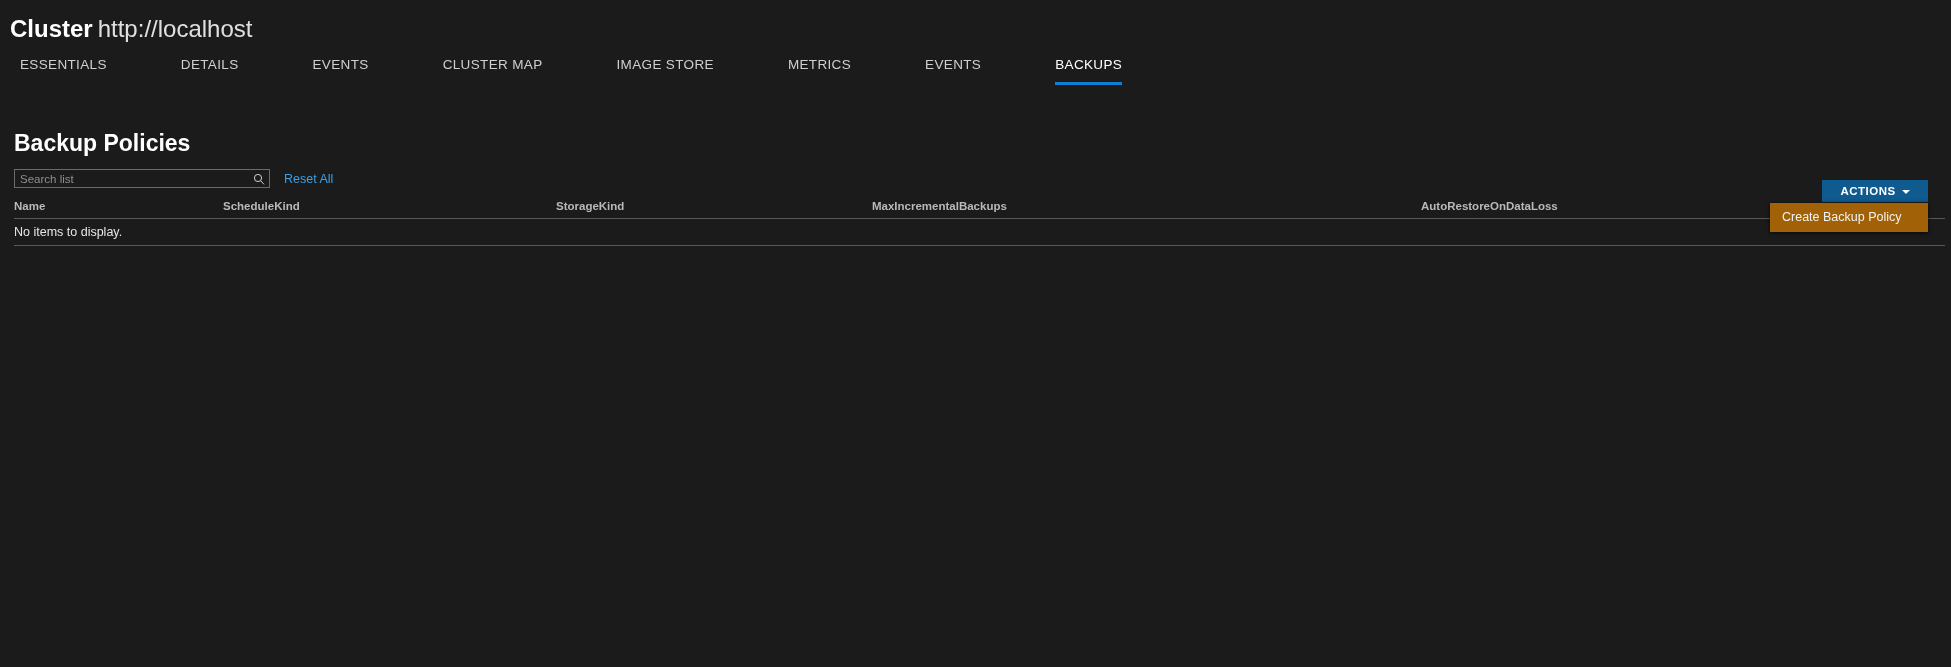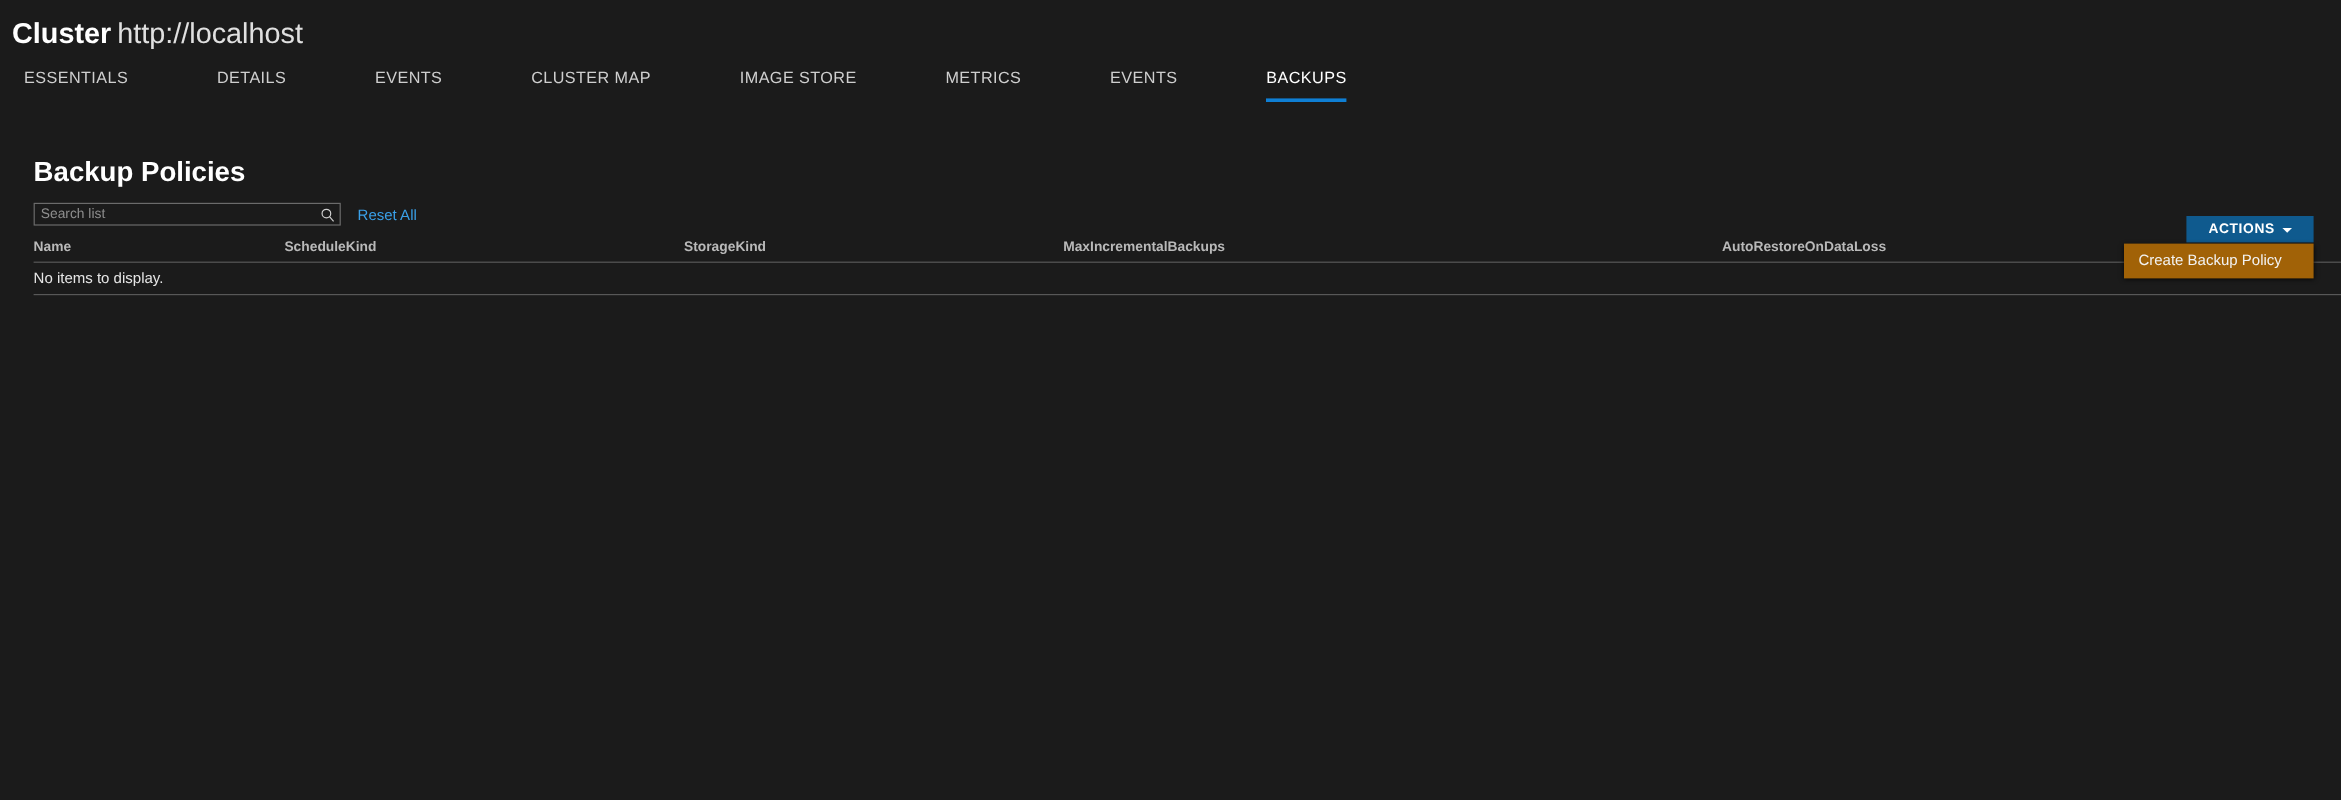--- a/index.html
+++ b/index.html
@@ -114,21 +114,21 @@
   .actions-menu-item {
     font-size: 12.5px;
     color: #f2f2f2;
     padding: 2px 12px 3px 12px;
     white-space: nowrap;
     cursor: pointer;
   }
 
   
   .list-section {
-    padding-left: 28px;
+    padding-left: 14px;
     margin-top: 42px;
   }
   .list-title {
     font-size: 23px;
     font-weight: bold;
     color: #ffffff;
     line-height: 28px;
   }
 
   .list-toolbar {

